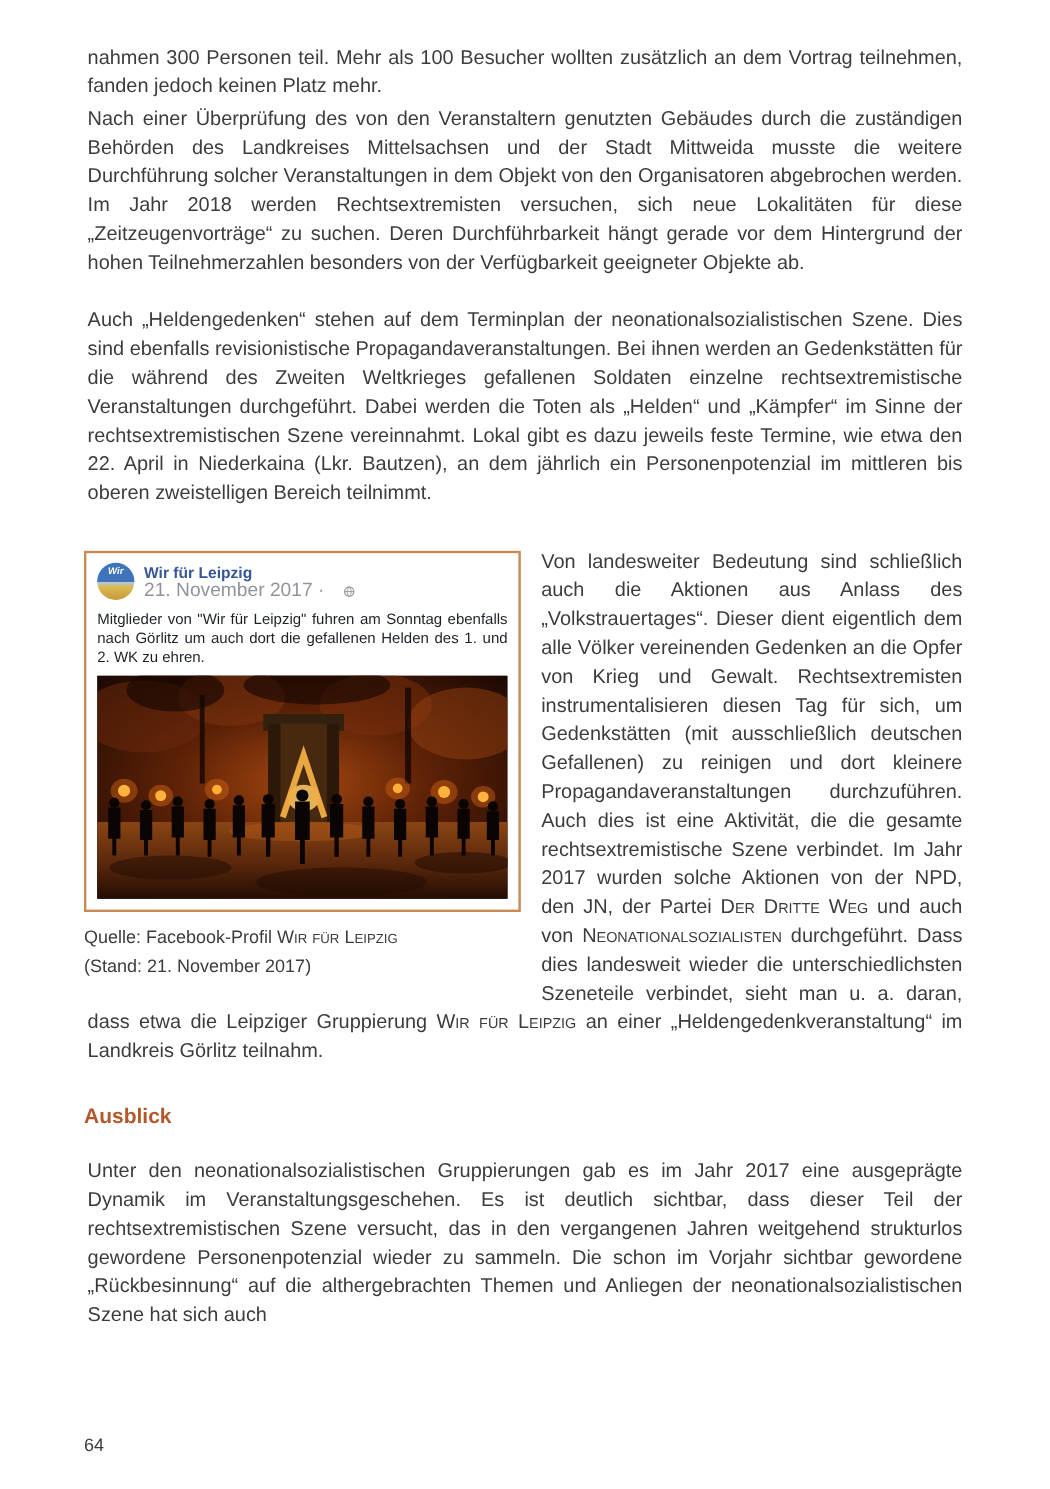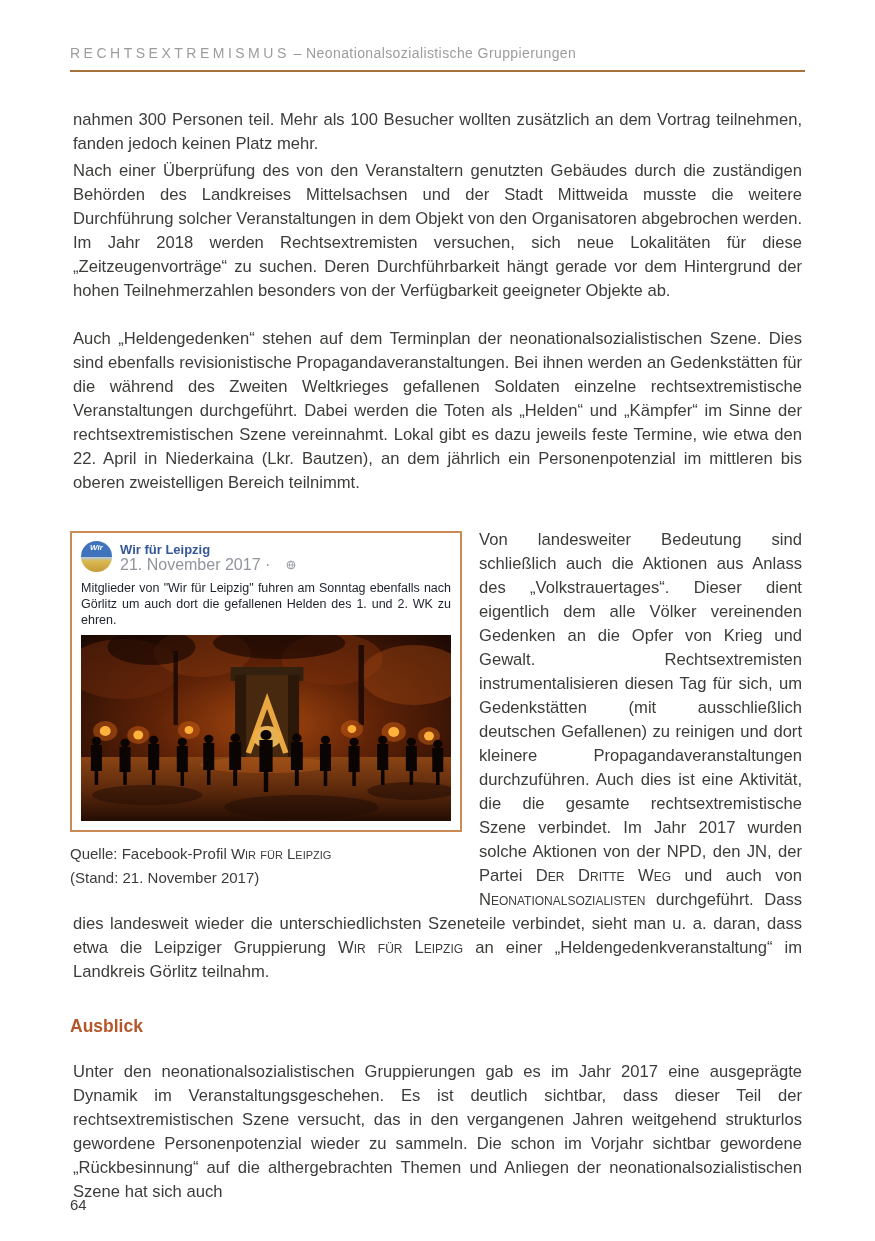--- a/index.html
+++ b/index.html
@@ -36,21 +36,21 @@
     text-align: justify;
   }
   .content p { margin: 3px; }
   .para-gap { margin-top: 24px !important; }
   .section-gap { margin-top: 33px; }
   .sc { font-variant: small-caps; }
 
   
   .fb-figure {
     float: left;
-    width: 392px;
+    width: 364px;
     margin: 3px 17px 4px 0;
   }
   .fb-frame {
     border: 2px solid #ca8a55;
     background: #ffffff;
     padding: 8px 9px 9px 9px;
   }
   .fb-header { display: flex; align-items: center; gap: 8px; }
   .fb-avatar {
     width: 31px; height: 31px; border-radius: 50%;
@@ -95,24 +95,20 @@
     color: #3c3c3a;
   }
 
   .globe-icon svg { display: block; }
 </style>
 </head>
 <body>
 
 <div class="page">
 
-  <div class="runhead">
-    <span class="kicker">RECHTSEXTREMISMUS</span>
-    <span class="rest">– Neonationalsozialistische Gruppierungen</span>
-  </div>
 
   <div class="content">
 
     <p>nahmen 300 Personen teil. Mehr als 100 Besucher wollten zusätzlich an dem Vortrag teilnehmen, fanden jedoch keinen Platz mehr.</p>
     <p>Nach einer Überprüfung des von den Veranstaltern genutzten Gebäudes durch die zuständigen Behörden des Landkreises Mittelsachsen und der Stadt Mittweida musste die weitere Durchführung solcher Veranstaltungen in dem Objekt von den Organisatoren abgebrochen werden. Im Jahr 2018 werden Rechtsextremisten versuchen, sich neue Lokalitäten für diese „Zeitzeugenvorträge“ zu suchen. Deren Durchführbarkeit hängt gerade vor dem Hintergrund der hohen Teilnehmerzahlen besonders von der Verfügbarkeit geeigneter Objekte ab.</p>
 
     <p class="para-gap">Auch „Heldengedenken“ stehen auf dem Terminplan der neonationalsozialistischen Szene. Dies sind ebenfalls revisionistische Propagandaveranstaltungen. Bei ihnen werden an Gedenkstätten für die während des Zweiten Weltkrieges gefallenen Soldaten einzelne rechtsextremistische Veranstaltungen durchgeführt. Dabei werden die Toten als „Helden“ und „Kämpfer“ im Sinne der rechtsextremistischen Szene vereinnahmt. Lokal gibt es dazu jeweils feste Termine, wie etwa den 22. April in Niederkaina (Lkr. Bautzen), an dem jährlich ein Personenpotenzial im mittleren bis oberen zweistelligen Bereich teilnimmt.</p>
 
     <div class="section-gap">
 

